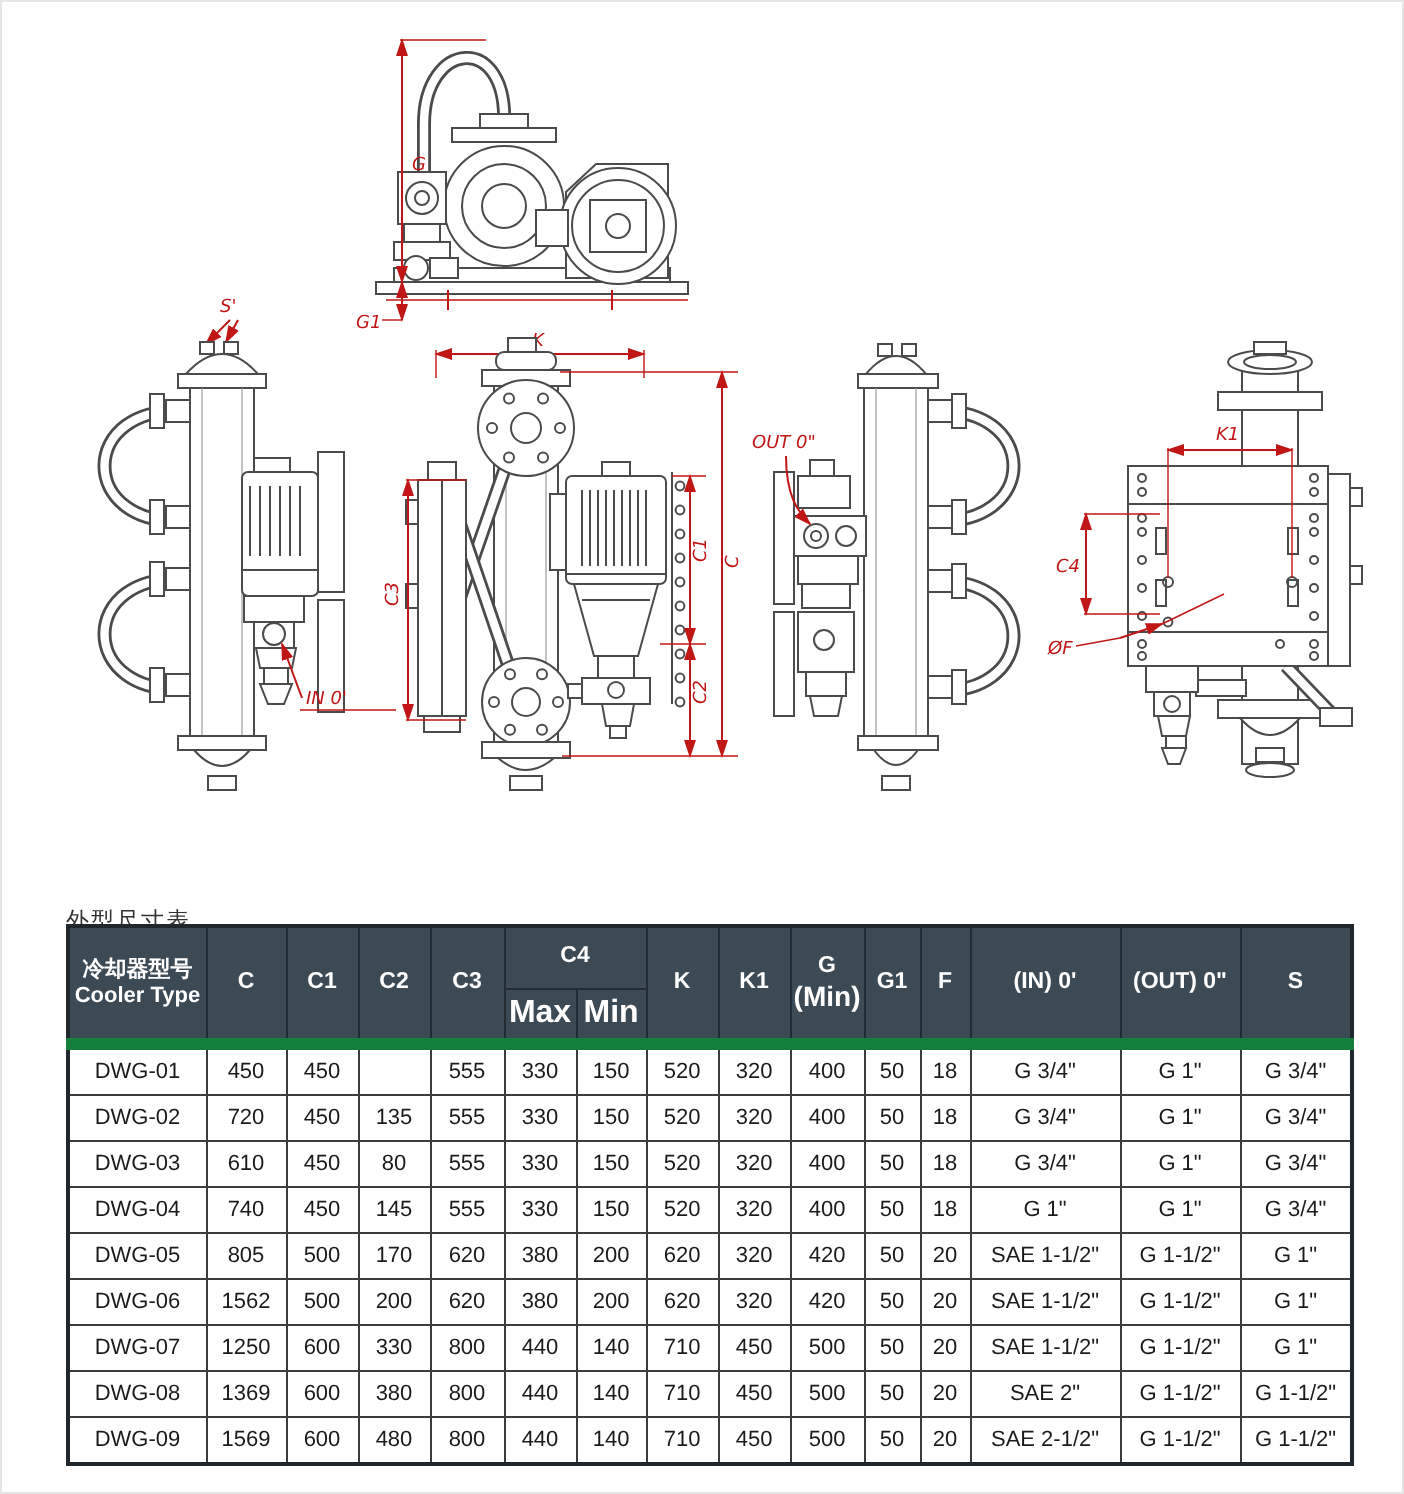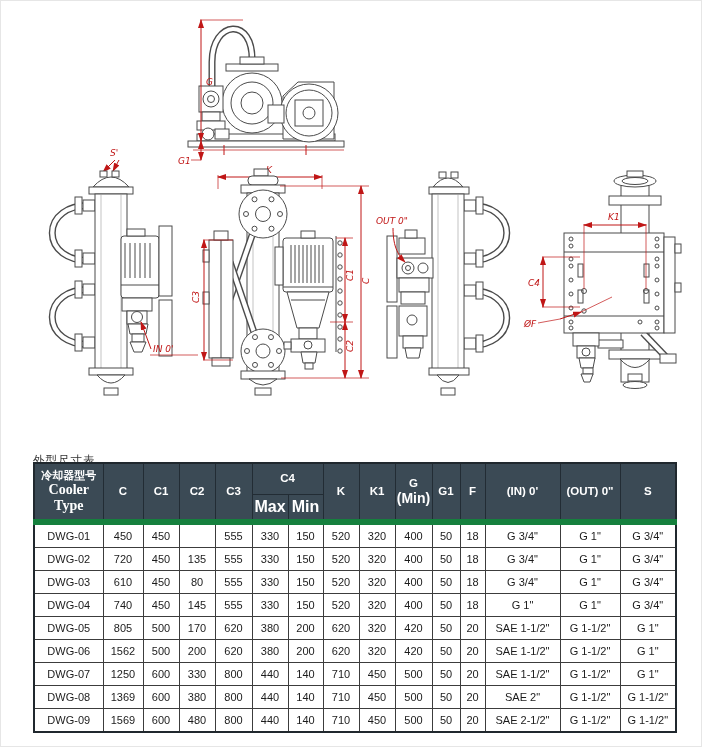--- a/index.html
+++ b/index.html
@@ -33,21 +33,21 @@
     border:1px solid #222c34; padding:0; line-height:1.15;
   }
   table.spec thead tr.hr1 th { height:30px; }
   table.spec thead tr.hr2 th { height:24px; font-size:16px; }
   table.spec thead tr.hr2 th, table.spec th[rowspan] { border-bottom:6px solid #15803d; }
   table.spec td {
     border:1px solid #3c3c3c; text-align:center; vertical-align:middle;
     height:22px; padding:0; background:#ffffff; white-space:nowrap;
   }
   .zh { display:block; font-size:11px; }
-  .en { display:block; font-size:14px; font-weight:bold;font-family:Liberation Serif, serif; }
+  .en { display:block; font-size:11px; font-weight:bold; }
   .gsub { display:block; font-size:14px; }
 </style>
 </head>
 <body>
 
 <div class="frame"></div>
 
 <svg id="drawing" width="702" height="440" viewBox="0 0 702 440">
   <defs>
     <marker id="arr" markerWidth="9" markerHeight="8" refX="8" refY="3" orient="auto-start-reverse" markerUnits="userSpaceOnUse">

